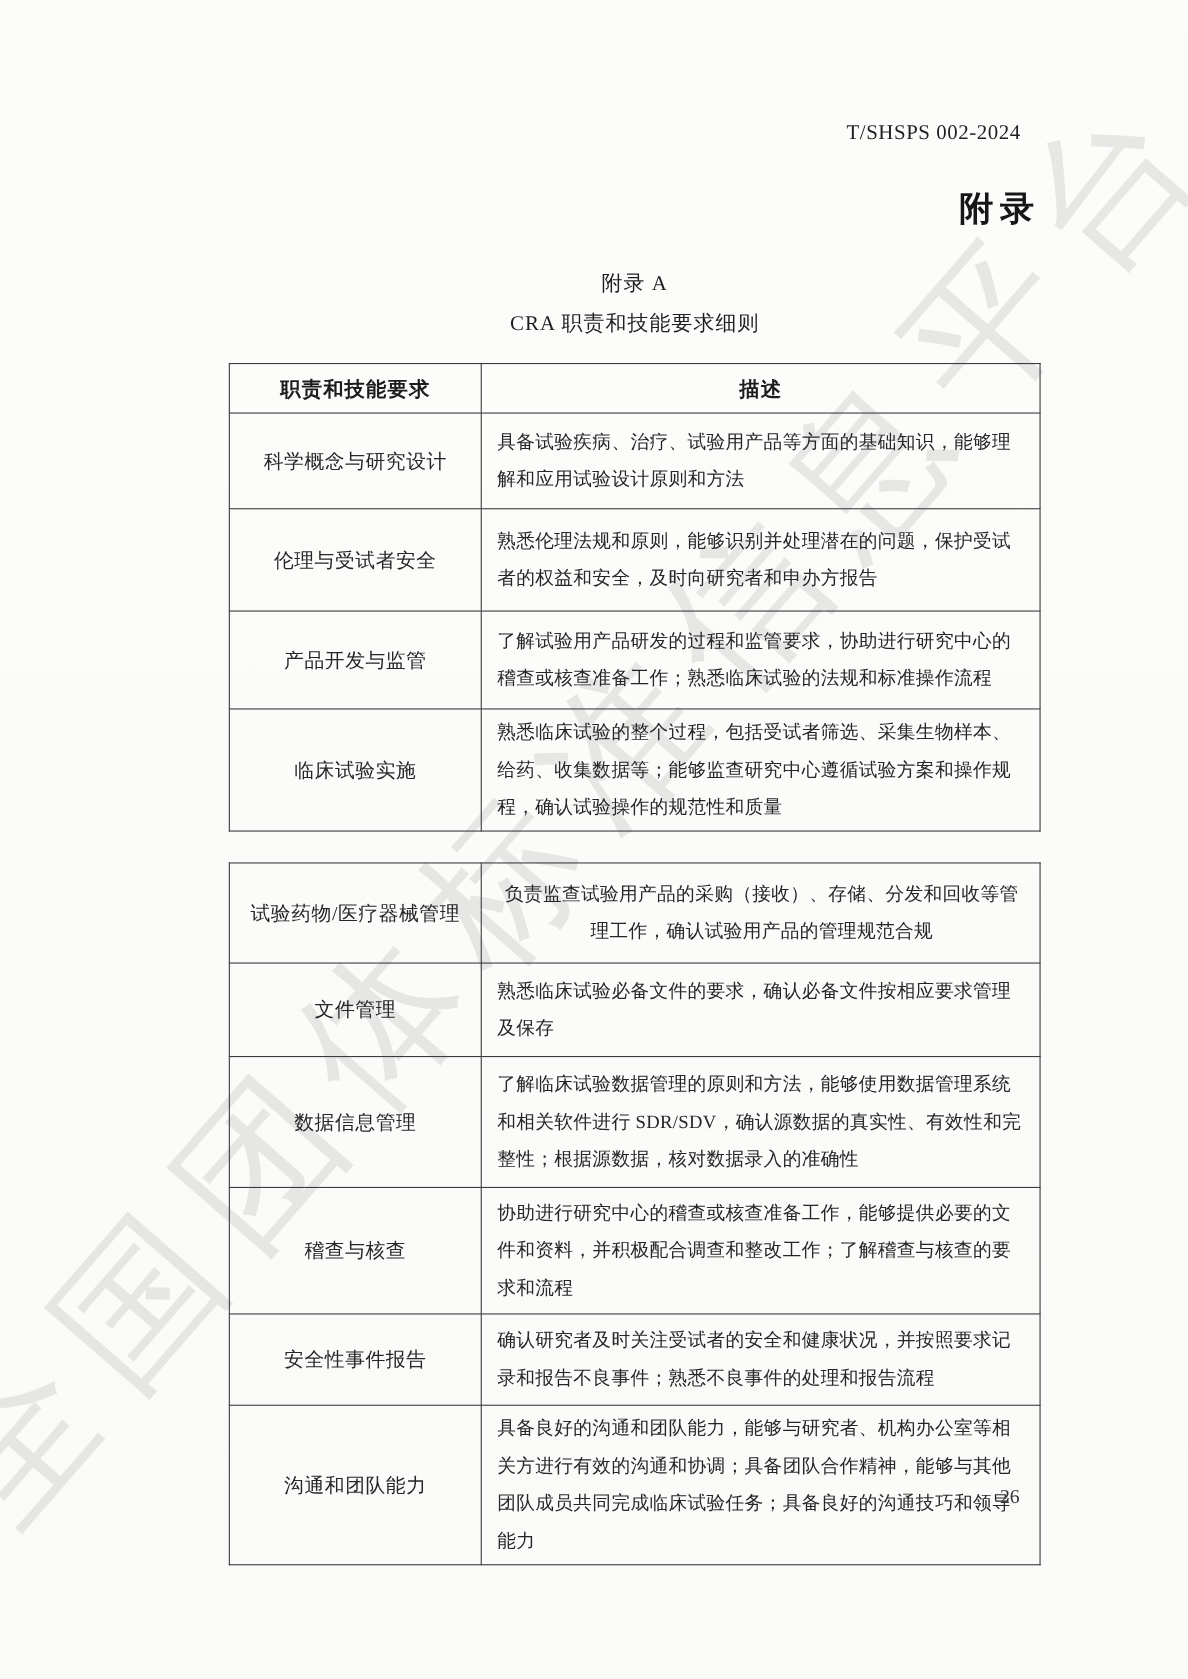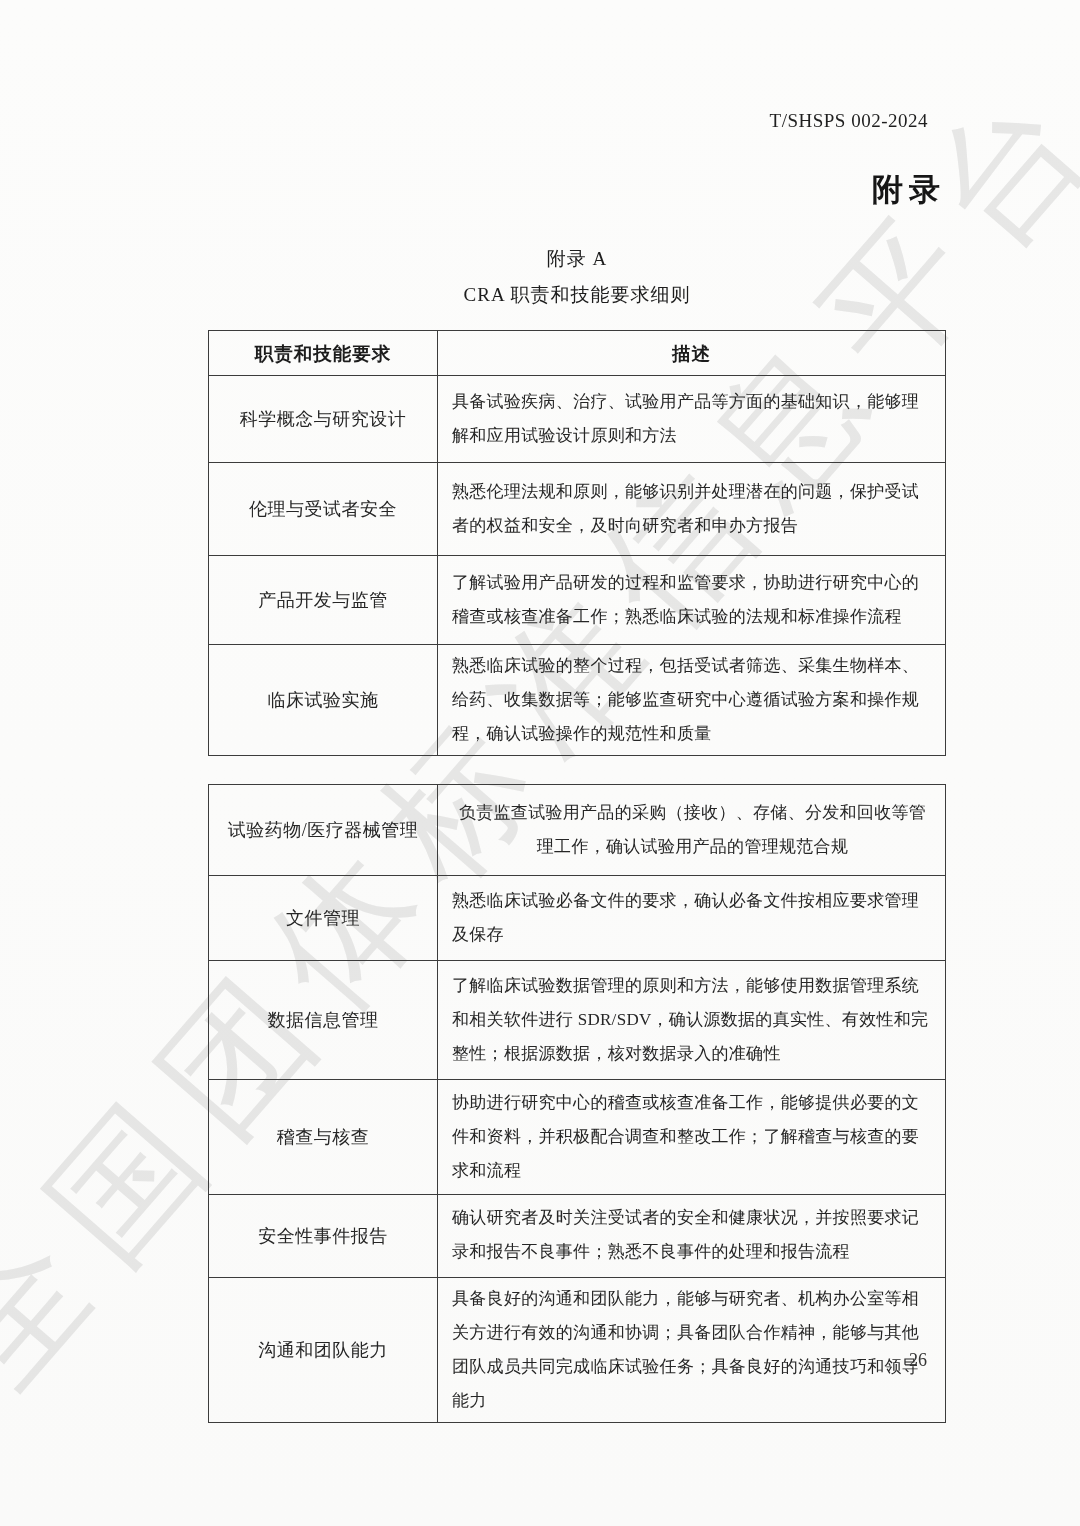--- a/index.html
+++ b/index.html
@@ -74,21 +74,21 @@
   }
   
   .t1 tbody tr:nth-child(1) td{height:78px;}
   .t1 tbody tr:nth-child(2) td{height:84px;}
   .t1 tbody tr:nth-child(3) td{height:80px;}
   .t1 tbody tr:nth-child(4) td{height:98px;}
   .t2 tbody tr:nth-child(1) td{height:82px;text-align:center;}
   .t2 tbody tr:nth-child(2) td{height:76px;}
   .t2 tbody tr:nth-child(3) td{height:110px;}
   .t2 tbody tr:nth-child(4) td{height:106px;}
-  .t2 tbody tr:nth-child(5) td{height:74px;font-family:Liberation Mono, monospace;}
+  .t2 tbody tr:nth-child(5) td{height:74px;}
   .t2 tbody tr:nth-child(6) td{height:92px;}
   .page-number{
     position:absolute;top:1350px;left:896px;width:44px;
     text-align:center;font-size:18px;color:#333;z-index:2;
   }
 </style>
 </head>
 <body>
 
 <div class="page">

